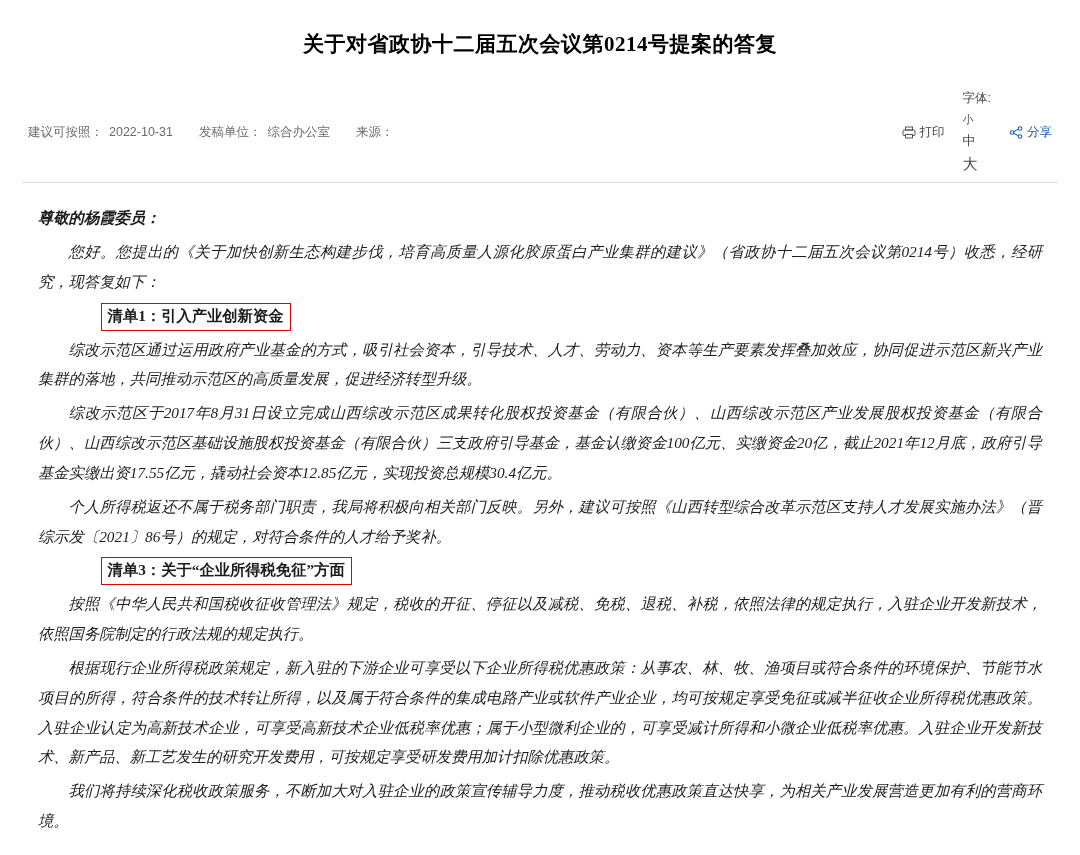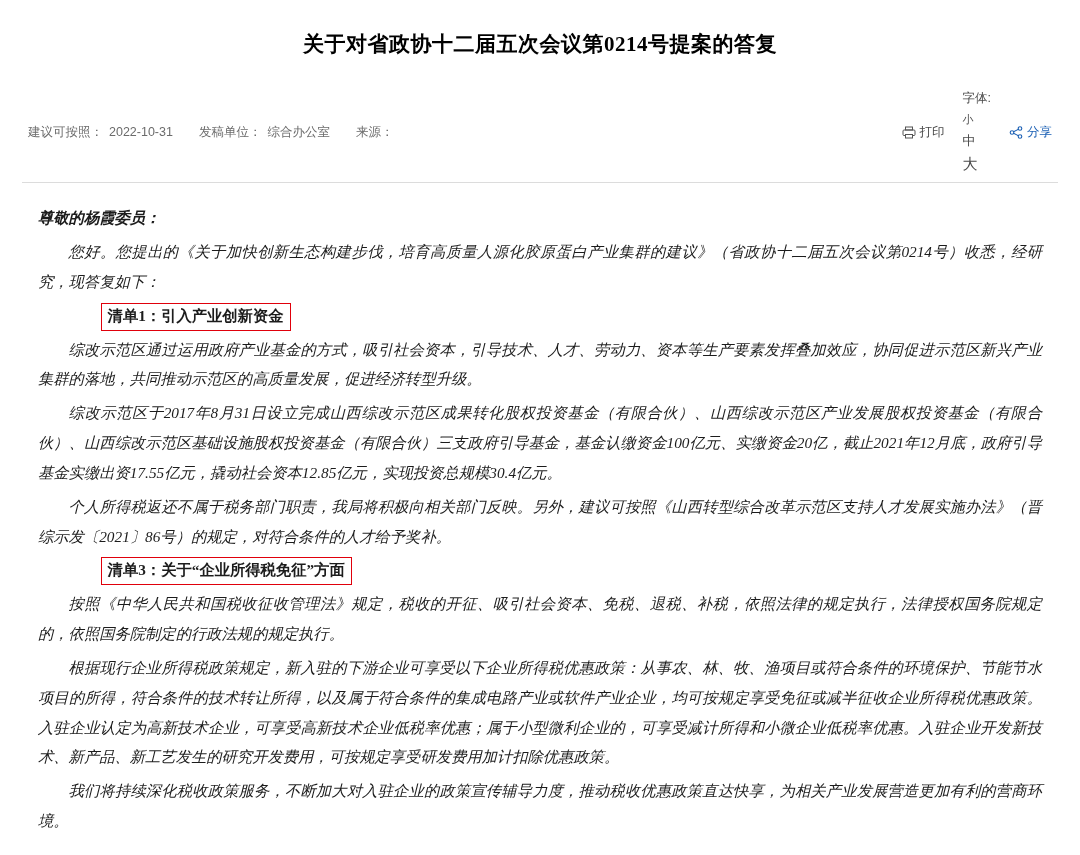--- a/index.html
+++ b/index.html
@@ -168,18 +168,18 @@
       <span class="boxed">清单1：引入产业创新资金</span>
     </div>
     <p>综改示范区通过运用政府产业基金的方式，吸引社会资本，引导技术、人才、劳动力、资本等生产要素发挥叠加效应，协同促进示范区新兴产业集群的落地，共同推动示范区的高质量发展，促进经济转型升级。</p>
     <p>综改示范区于2017年8月31日设立完成山西综改示范区成果转化股权投资基金（有限合伙）、山西综改示范区产业发展股权投资基金（有限合伙）、山西综改示范区基础设施股权投资基金（有限合伙）三支政府引导基金，基金认缴资金100亿元、实缴资金20亿，截止2021年12月底，政府引导基金实缴出资17.55亿元，撬动社会资本12.85亿元，实现投资总规模30.4亿元。</p>
 
     <p>个人所得税返还不属于税务部门职责，我局将积极向相关部门反映。另外，建议可按照《山西转型综合改革示范区支持人才发展实施办法》（晋综示发〔2021〕86号）的规定，对符合条件的人才给予奖补。</p>
 
     <div class="boxed-wrap">
       <span class="boxed">清单3：关于“企业所得税免征”方面</span>
     </div>
-    <p>按照《中华人民共和国税收征收管理法》规定，税收的开征、吸引社会资本、免税、退税、补税，依照法律的规定执行，法律授权国务院规定的，依照国务院制定的行政法规的规定执行。</p>
+    <p>按照《中华人民共和国税收征收管理法》规定，税收的开征、停征以及减税、免税、退税、补税，依照法律的规定执行，入驻企业开发新技术，依照国务院制定的行政法规的规定执行。</p>
     <p>根据现行企业所得税政策规定，新入驻的下游企业可享受以下企业所得税优惠政策：从事农、林、牧、渔项目或符合条件的环境保护、节能节水项目的所得，符合条件的技术转让所得，以及属于符合条件的集成电路产业或软件产业企业，均可按规定享受免征或减半征收企业所得税优惠政策。入驻企业认定为高新技术企业，可享受高新技术企业低税率优惠；属于小型微利企业的，可享受减计所得和小微企业低税率优惠。入驻企业开发新技术、新产品、新工艺发生的研究开发费用，可按规定享受研发费用加计扣除优惠政策。</p>
     <p>我们将持续深化税收政策服务，不断加大对入驻企业的政策宣传辅导力度，推动税收优惠政策直达快享，为相关产业发展营造更加有利的营商环境。</p>
 
   </div>
 </div>
 
 </body></html>

